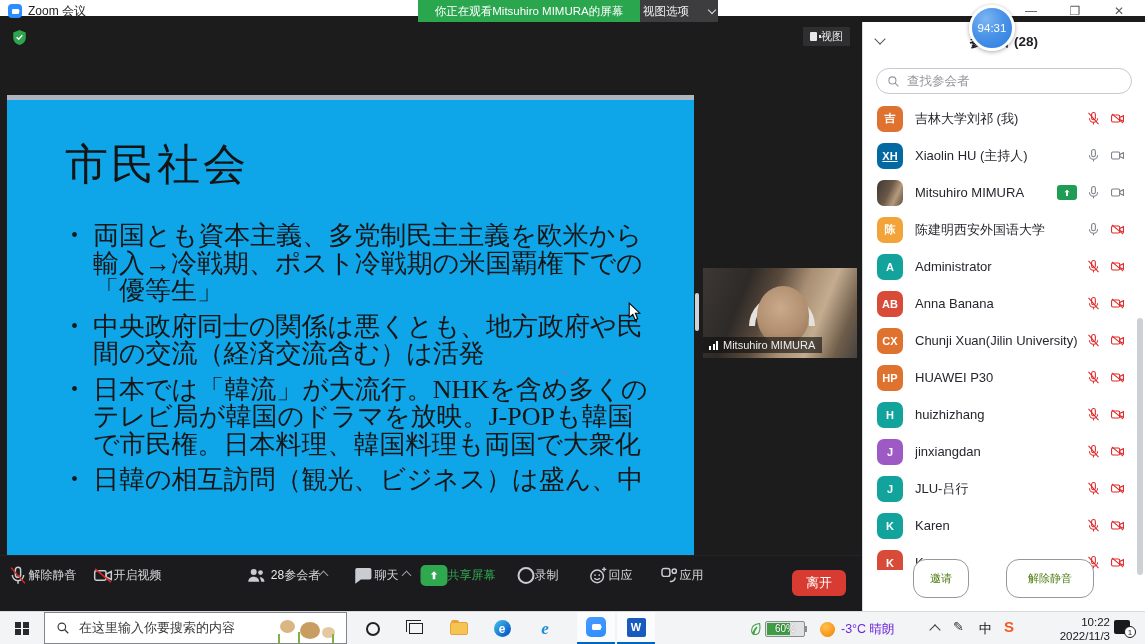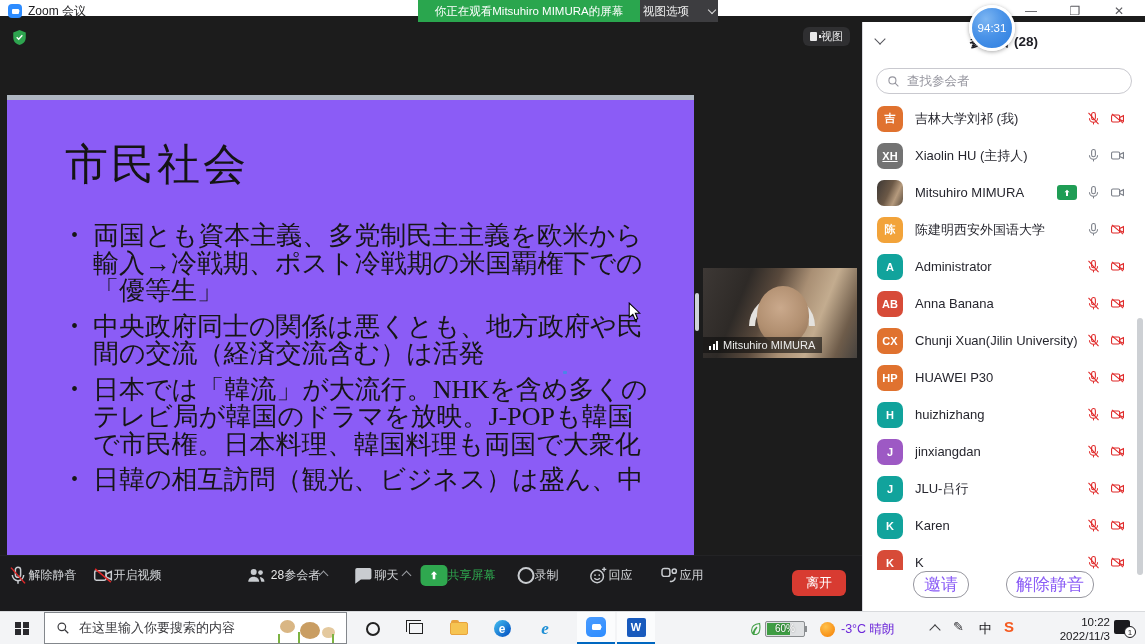--- a/index.html
+++ b/index.html
@@ -20,27 +20,27 @@
   .view-options{position:absolute;left:640px;top:0;width:78px;height:22px;background:#3d3d40;color:#f0f0f0;
                 font-size:11.5px;display:flex;align-items:center;justify-content:center;gap:20px;}
   .view-options .dn{width:6px;height:6px;border-left:1.4px solid #ddd;border-bottom:1.4px solid #ddd;
                 transform:rotate(-45deg);margin-top:-3px;}
   .wctl{position:absolute;top:0;width:38px;height:22px;color:#5a5a5f;font-size:12px;
         display:flex;align-items:center;justify-content:center;}
 
   
   #content{position:absolute;left:0;top:22px;width:862px;height:533px;background:#1c1c1c;}
   .shield{position:absolute;left:12px;top:7px;}
-  .view-btn{position:absolute;left:803px;top:5px;height:19px;padding:0 7px;background:#2f2f31;border-radius:6px;
+  .view-btn{position:absolute;left:803px;top:5px;height:19px;padding:0 7px;background:#2f2f31;border-radius:1px;
             color:#e9e9ea;font-size:11px;display:flex;align-items:center;gap:4px;}
   .view-btn .vb-ic{width:7px;height:9px;background:#e9e9ea;border-radius:1px;position:relative;}
   .view-btn .vb-ic::after{content:"";position:absolute;right:-4px;top:3px;width:2.5px;height:2.5px;background:#e9e9ea;}
 
   
-  .slide{position:absolute;left:7px;top:73px;width:687px;height:544px;background:#8b5cf6;overflow:hidden;}
+  .slide{position:absolute;left:7px;top:73px;width:687px;height:544px;background:#0ea5e9;overflow:hidden;}
   .slide-strip{height:5px;background:#aeb6c2;}
   .slide-title{margin:36px 0 0 58px;font-family:"Liberation Serif","DejaVu Serif",serif;
                font-size:43px;letter-spacing:3px;color:#141414;}
   .bullets{margin:28px 0 0 64px;padding:0;width:584px;list-style:none;
            font-family:"Liberation Serif","DejaVu Serif",serif;font-size:26px;line-height:1.06;color:#161616;}
   .bullets li{padding-left:22px;text-indent:-22px;margin-bottom:8px;}
   .bullets li::before{content:"•";display:inline-block;width:22px;text-indent:0;font-size:20px;vertical-align:2px;}
   .speck{position:absolute;width:4px;height:3px;background:#4a86e8;border-radius:1px;}
 
   .scroll-nub{position:absolute;left:695px;top:271px;width:4px;height:38px;background:#cfd3d9;border-radius:2px;}
@@ -92,22 +92,22 @@
           display:flex;align-items:center;justify-content:center;flex:none;}
   .avatar.photo{background:linear-gradient(115deg,#3d3835 0%,#6b5846 45%,#b59a7d 70%,#584a3c 100%);}
   .pname{margin-left:12px;font-size:13px;color:#26262e;white-space:nowrap;overflow:hidden;flex:1;}
   .picons{display:flex;align-items:center;gap:9px;padding-right:14px;}
   .share-badge{width:20px;height:15px;border-radius:3px;background:#1f9d55;display:inline-flex;
                align-items:center;justify-content:center;}
   .pic{width:15px;height:15px;flex:none;}
   .pic.gray{color:#7a7e87;} .pic.red{color:#e02828;}
   .pic.gray .slash{display:none;}
   .pscroll{position:absolute;right:2px;top:296px;width:6px;height:257px;background:#cdd0d4;border-radius:3px;}
-  .pbtn{position:absolute;height:27px;border:1px solid #97979f;border-radius:13px;background:#fff;
-        font-size:17px;color:#8b5cf6;display:flex;align-items:center;justify-content:center;}
+  .pbtn{position:absolute;height:39px;border:1px solid #97979f;border-radius:13px;background:#fff;
+        font-size:11px;color:#4d7c0f;display:flex;align-items:center;justify-content:center;}
 
   
   .timer{position:absolute;left:969px;top:5px;width:46px;height:46px;border-radius:50%;
          background:radial-gradient(circle at 35% 28%,#7db6f2 0%,#4a93e8 45%,#2b7de0 100%);
          border:3px solid #fff;box-shadow:0 1px 4px rgba(0,0,0,.35);z-index:20;
          display:flex;align-items:center;justify-content:center;color:#fff;font-size:11.5px;}
 
   
   #taskbar{position:absolute;left:0;top:611px;width:1145px;height:33px;background:#f3f4f6;
            border-top:1px solid #d8dadd;}
@@ -347,21 +347,21 @@
   </svg>
       <svg class="pic cam red" viewBox="0 0 24 24">
     <rect x="2.5" y="6.5" width="13" height="11" rx="2" fill="none" stroke="currentColor" stroke-width="1.7"></rect>
     <path d="M15.5 10.5l6-3v9l-6-3z" fill="none" stroke="currentColor" stroke-width="1.7"></path>
     <line class="slash" x1="3" y1="4.5" x2="21" y2="19.5" stroke="currentColor" stroke-width="1.7"></line>
   </svg>
     </div>
   </div>
 
   <div class="prow">
-    <div class="avatar" style="background: #737373; text-decoration: underline;">XH</div>
+    <div class="avatar" style="background: #0369a1; text-decoration: underline;">XH</div>
     <div class="pname">Xiaolin HU (主持人)</div>
     <div class="picons">
 
       <svg class="pic mic gray" viewBox="0 0 24 24">
     <rect x="9" y="2.5" width="6" height="11.5" rx="3" fill="none" stroke="currentColor" stroke-width="1.7"></rect>
     <path d="M5.5 11.5a6.5 6.5 0 0 0 13 0" fill="none" stroke="currentColor" stroke-width="1.7"></path>
     <line x1="12" y1="18" x2="12" y2="21.5" stroke="currentColor" stroke-width="1.7"></line>
     <line class="slash" x1="4" y1="3" x2="20" y2="21" stroke="currentColor" stroke-width="1.7"></line>
   </svg>
       <svg class="pic cam gray" viewBox="0 0 24 24">

